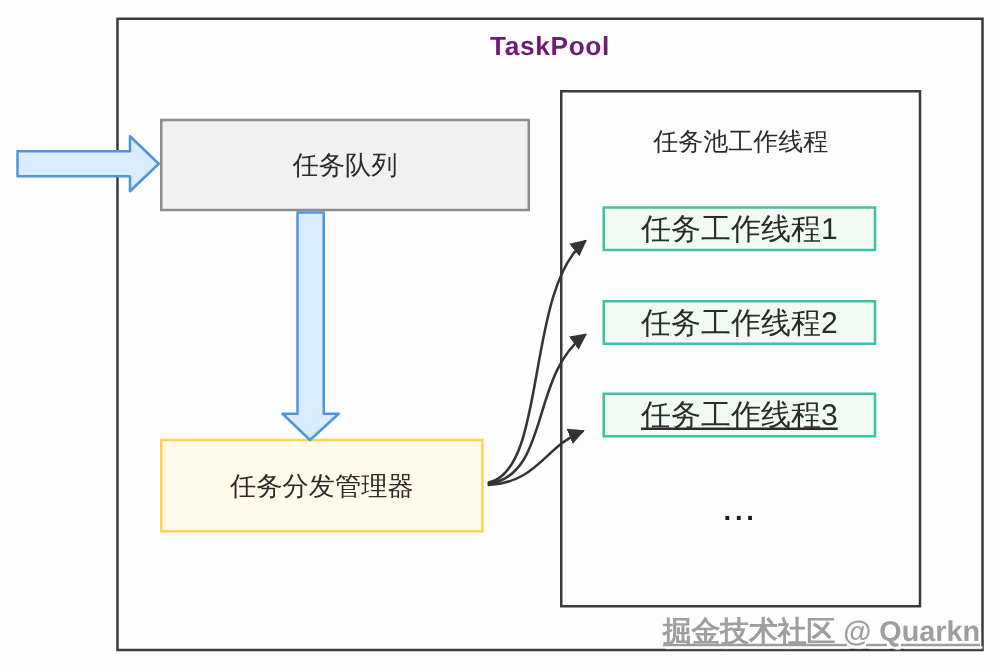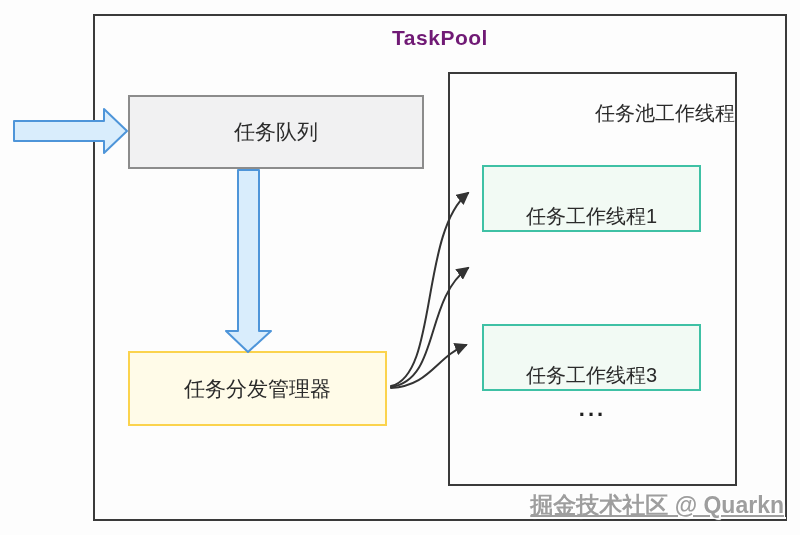--- a/index.html
+++ b/index.html
@@ -51,32 +51,32 @@
     border:2px solid var(--dispatcher-border);
     font-family:Liberation Mono, monospace;
   }
   .pool-panel{
     position:absolute;left:448px;top:72px;width:289px;height:414px;
     border:2px solid var(--frame-border);
     background:#fdfdfd;
   }
   .pool-title{
     position:absolute;left:0;top:26px;width:100%;
-    text-align:right;font-size:20px;color:var(--text);font-family:Liberation Mono, monospace;
+    text-align:center;font-size:20px;color:var(--text);font-family:Liberation Mono, monospace;
   }
   .worker-box{
-    position:absolute;left:32px;width:219px;height:67px;
+    position:absolute;left:32px;width:219px;height:36px;
     display:flex;align-items:flex-end;justify-content:center;
     background:var(--worker-fill);
     border:2px solid var(--worker-border);
-    font-size:20px;color:var(--text);
+    font-size:24px;color:var(--text);
   }
   .worker-1{top:91px;}
   .worker-2{top:166px;}
-  .worker-3{top:250px;}
+  .worker-3{top:240px;text-decoration:underline;}
   .ellipsis{
     position:absolute;left:0;top:322px;width:100%;
     text-align:center;font-size:22px;font-weight:bold;color:#1e1e1e;
     letter-spacing:3px;
   }
   .arrow-layer{
     position:absolute;left:0;top:0;width:800px;height:535px;
     pointer-events:none;
   }
   .flow-arrow{fill:var(--arrow-fill);stroke:var(--arrow-stroke);stroke-width:2;stroke-linejoin:round;}
@@ -105,20 +105,23 @@
   <div class="node dispatcher-box">
     <span>任务分发管理器</span>
   </div>
 
   <div class="pool-panel">
     <div class="pool-title">任务池工作线程</div>
 
     <div class="worker-box worker-1">
       <span>任务工作线程1</span>
     </div>
+    <div class="worker-box worker-2">
+      <span>任务工作线程2</span>
+    </div>
     <div class="worker-box worker-3">
       <span>任务工作线程3</span>
     </div>
 
     <div class="ellipsis">...</div>
   </div>
 
   <svg class="arrow-layer" width="800" height="535" viewBox="0 0 800 535">
     <defs>
       <marker id="arrowhead" viewBox="0 0 10 10" refX="8.5" refY="5" markerWidth="6.5" markerHeight="6.5" orient="auto-start-reverse">

